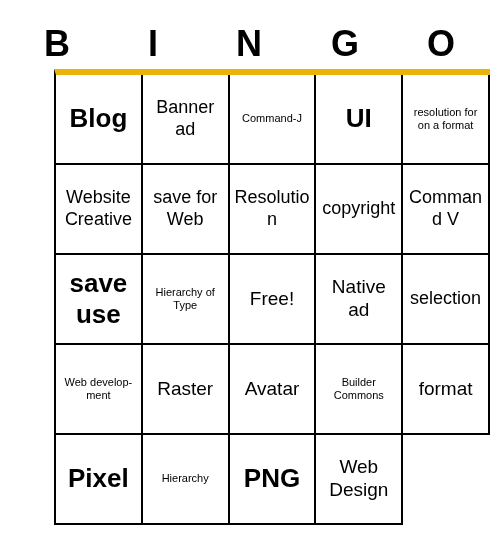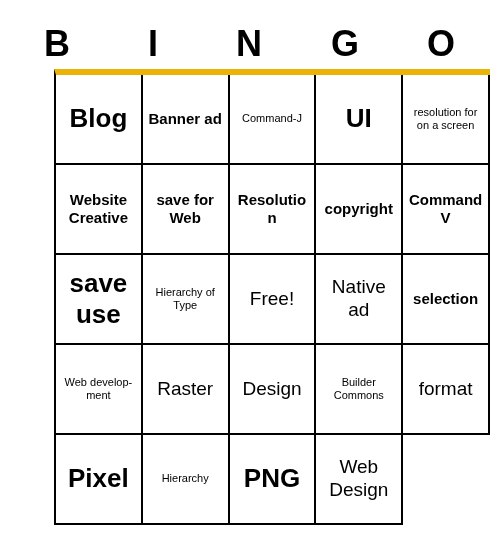--- a/index.html
+++ b/index.html
@@ -67,22 +67,21 @@
     .size-large {
       font-size: 26px;
       font-weight: bold;
     }
 
     .size-medium {
       font-size: 19px;
     }
 
     .size-small {
-      font-size: 15px;
-      font-weight: bold;
+      font-size: 18px;
     }
 
     .size-xsmall {
       font-size: 11px;
     }
   </style>
 </head>
 <body>
 
 <div class="bingo-card">
@@ -101,21 +100,21 @@
       <div class="bingo-cell">
         <span class="cell-text size-small">Banner ad</span>
       </div>
       <div class="bingo-cell">
         <span class="cell-text size-xsmall">Command-J</span>
       </div>
       <div class="bingo-cell">
         <span class="cell-text size-large">UI</span>
       </div>
       <div class="bingo-cell">
-        <span class="cell-text size-xsmall">resolution for on a screen</span>
+        <span class="cell-text size-xsmall">resolution for on a format</span>
       </div>
       <div class="bingo-cell">
         <span class="cell-text size-small">Website Creative</span>
       </div>
       <div class="bingo-cell">
         <span class="cell-text size-small">save for Web</span>
       </div>
       <div class="bingo-cell">
         <span class="cell-text size-small">Resolution</span>
       </div>
@@ -140,21 +139,21 @@
       <div class="bingo-cell">
         <span class="cell-text size-small">selection</span>
       </div>
       <div class="bingo-cell">
         <span class="cell-text size-xsmall">Web develop-ment</span>
       </div>
       <div class="bingo-cell">
         <span class="cell-text size-medium">Raster</span>
       </div>
       <div class="bingo-cell">
-        <span class="cell-text size-medium">Design</span>
+        <span class="cell-text size-medium">Avatar</span>
       </div>
       <div class="bingo-cell">
         <span class="cell-text size-xsmall">Builder Commons</span>
       </div>
       <div class="bingo-cell">
         <span class="cell-text size-medium">format</span>
       </div>
       <div class="bingo-cell">
         <span class="cell-text size-large">Pixel</span>
       </div>

